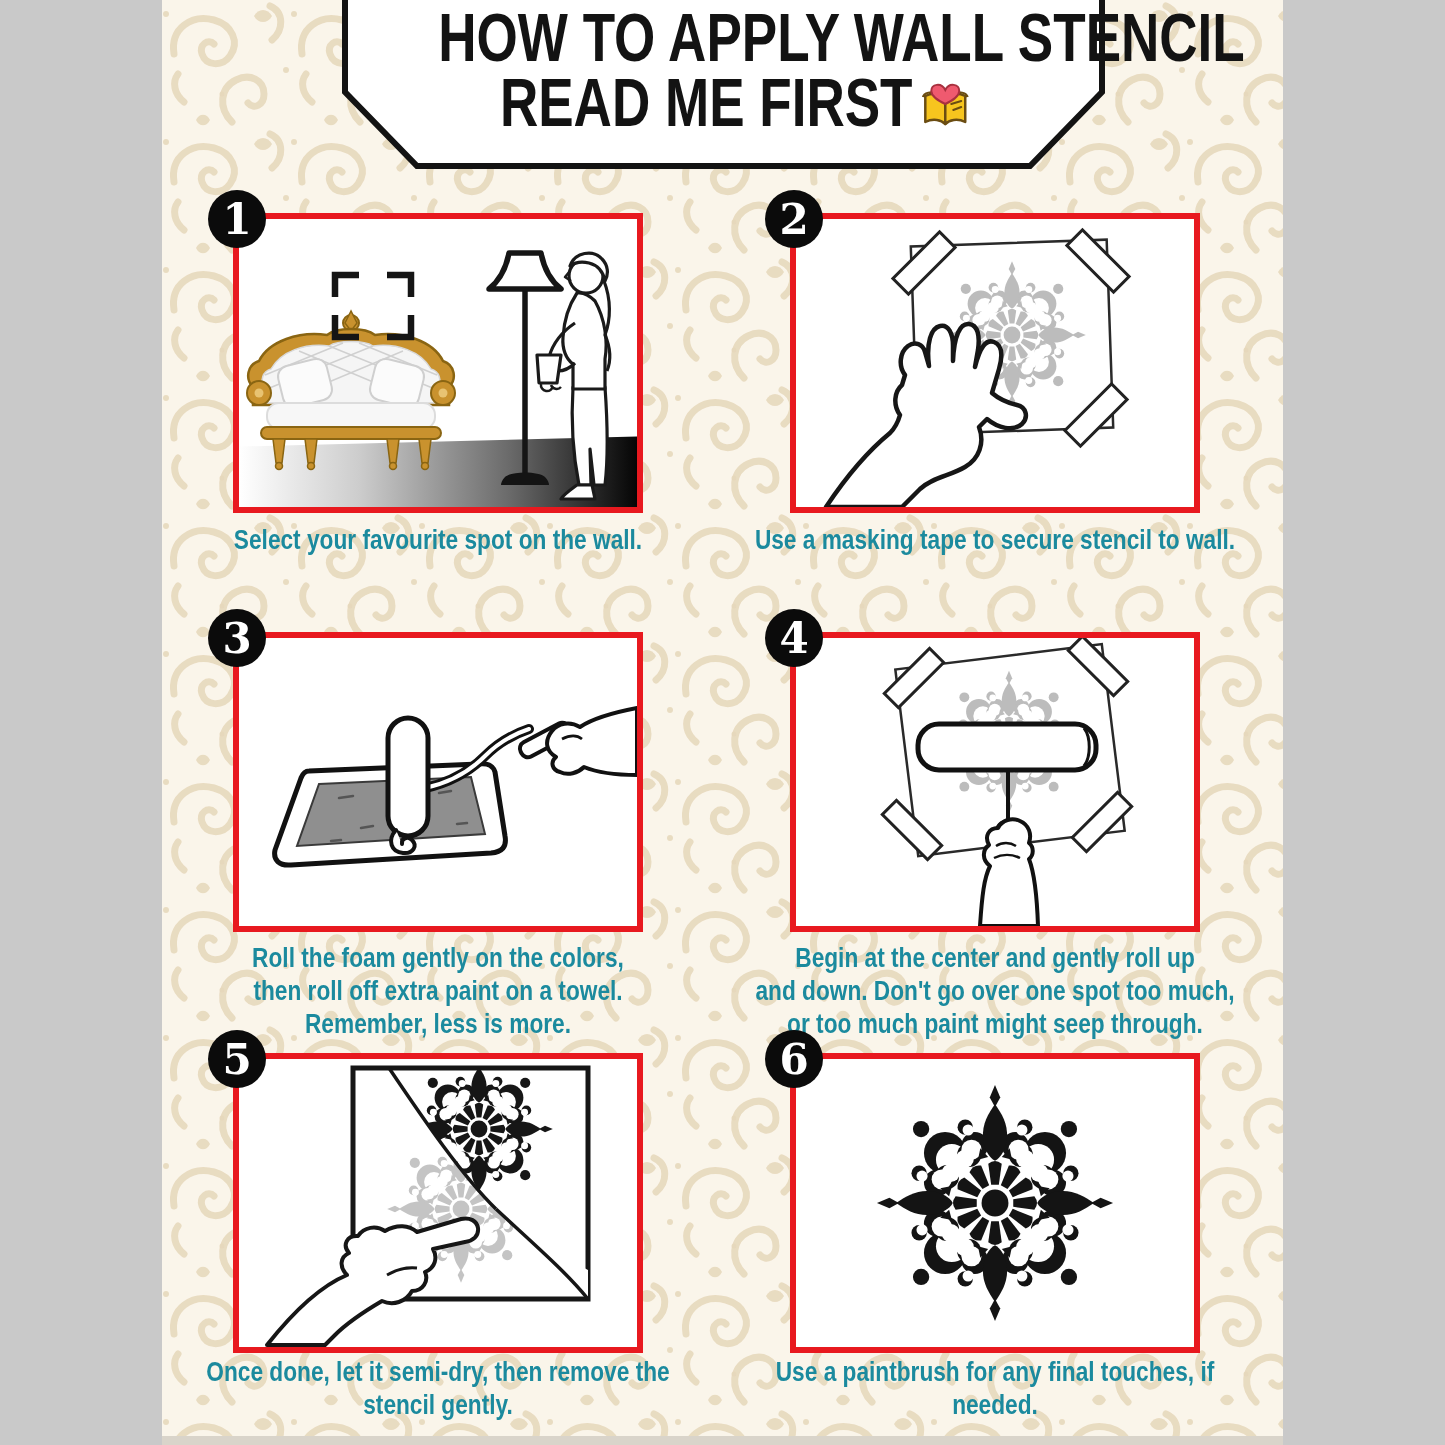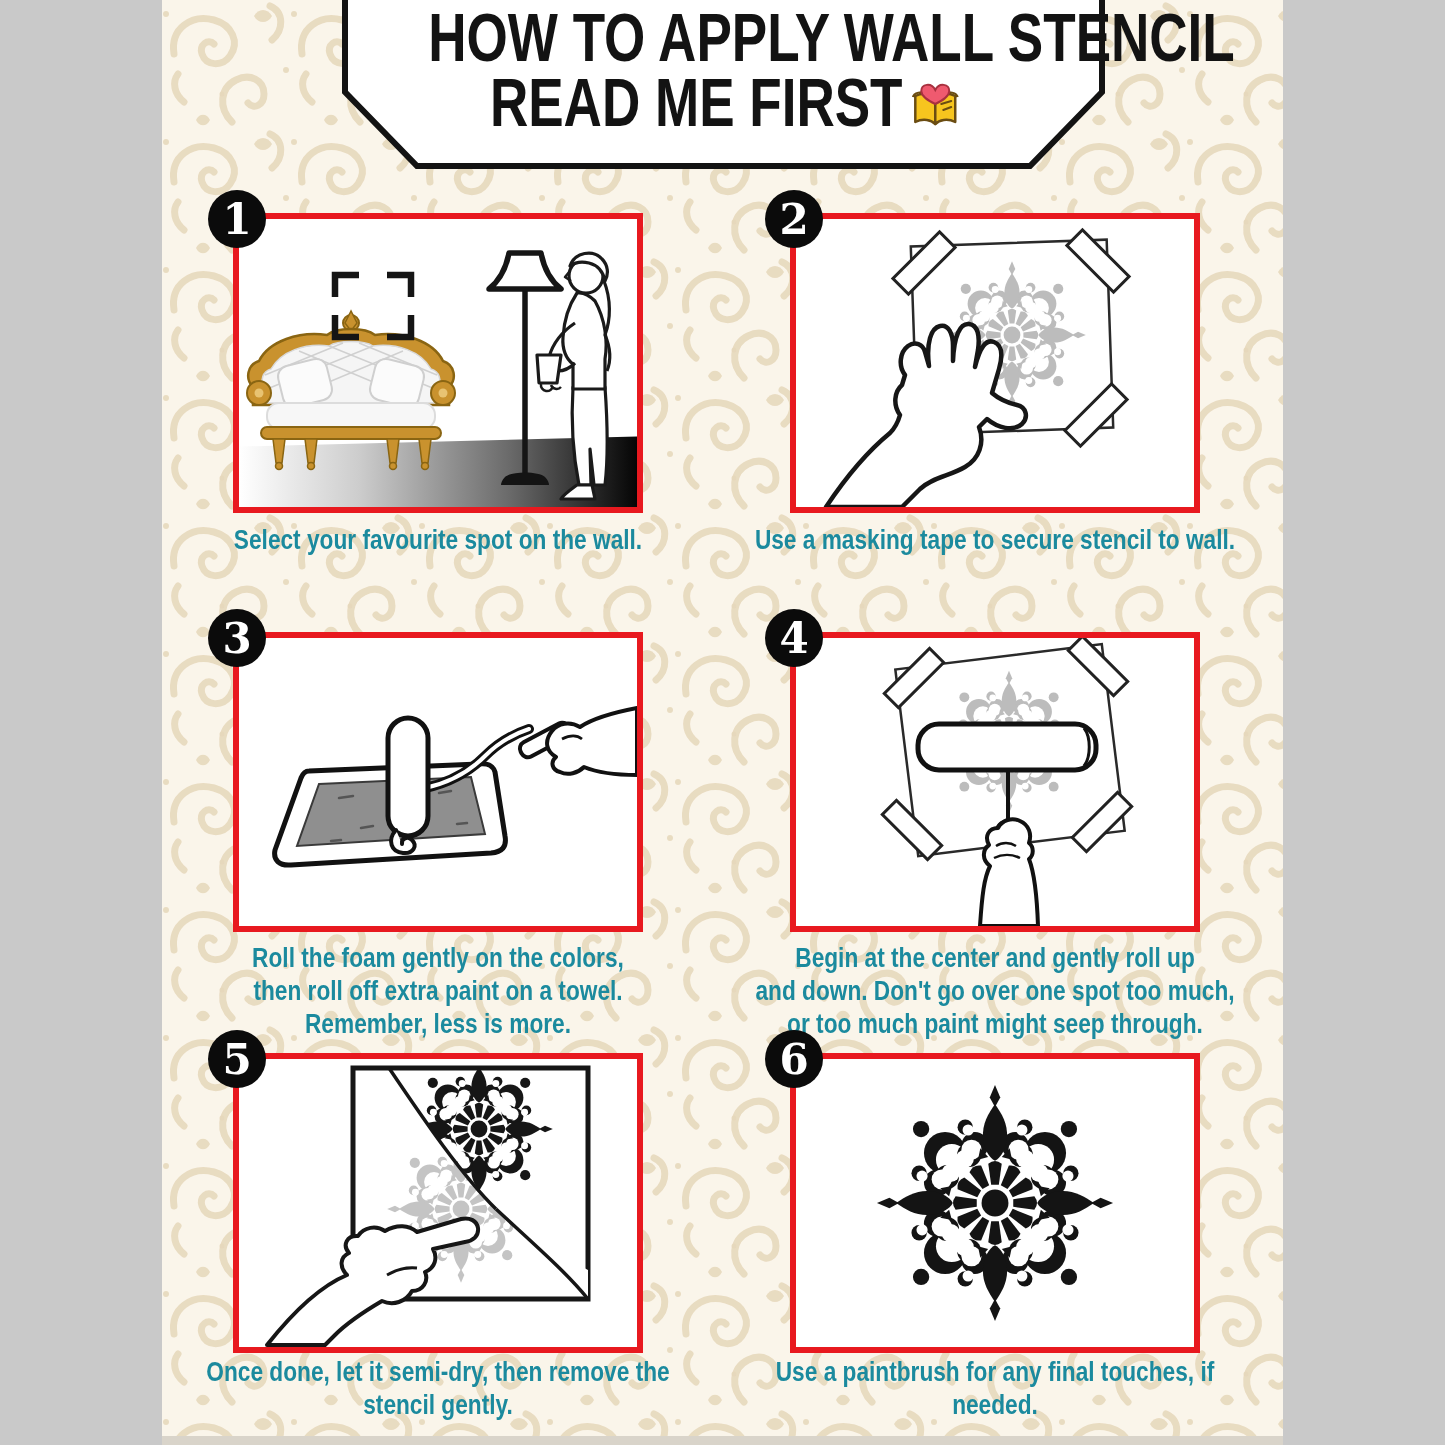--- a/index.html
+++ b/index.html
@@ -11,21 +11,21 @@
   body{width:1445px;height:1445px;background:var(--side_gray);
        font-family:"Liberation Sans",sans-serif;overflow:hidden;}
   .page{position:relative;width:1445px;height:1445px;background:var(--side_gray);}
   .content{position:absolute;left:162px;top:0;width:1121px;height:1445px;
            background:var(--cream);overflow:hidden;}
   .bgpattern{position:absolute;left:0;top:0;z-index:0;}
   .bottom-strip{position:absolute;left:0;bottom:0;width:1121px;height:9px;
                 background:#d9d4ca;z-index:4;}
   
   .plaque{position:absolute;left:0;top:0;z-index:3;}
-  .title-wrap{position:absolute;left:183px;top:4px;width:757px;z-index:4;
+  .title-wrap{position:absolute;left:193px;top:4px;width:757px;z-index:4;
               text-align:right;color:#131313;}
   .title-line1{font-size:68px;font-weight:bold;line-height:66px;letter-spacing:0px;
                transform:scaleX(0.78);transform-origin:50% 50%;white-space:nowrap;}
   .title-line2{font-size:68px;font-weight:bold;line-height:64px;margin-top:0px;
                transform:scaleX(0.78);transform-origin:50% 50%;white-space:nowrap;
                display:flex;align-items:center;justify-content:center;gap:14px;}
   .book-ico{width:56px;height:56px;display:inline-block;transform:scaleX(1.28);}
   
   .step-box{position:absolute;width:398px;height:288px;background:#fff;
             border:6px solid var(--accent_red);z-index:2;}

